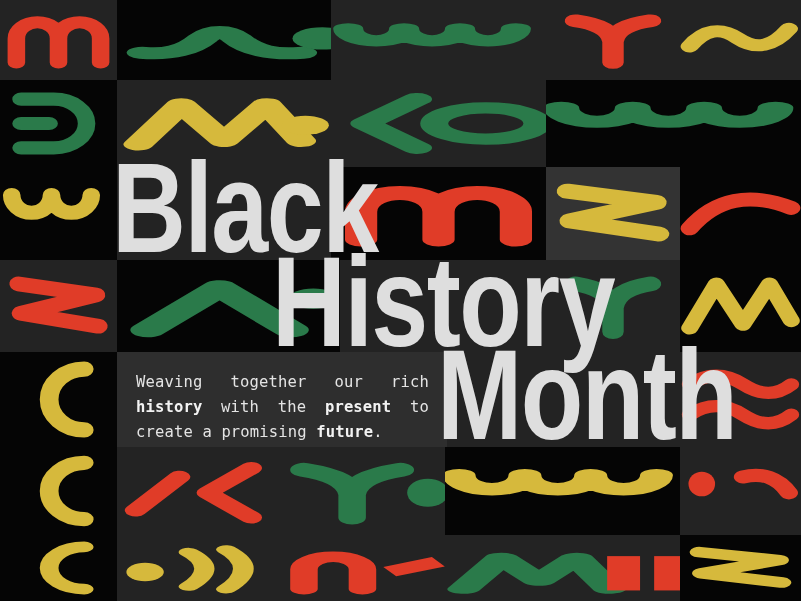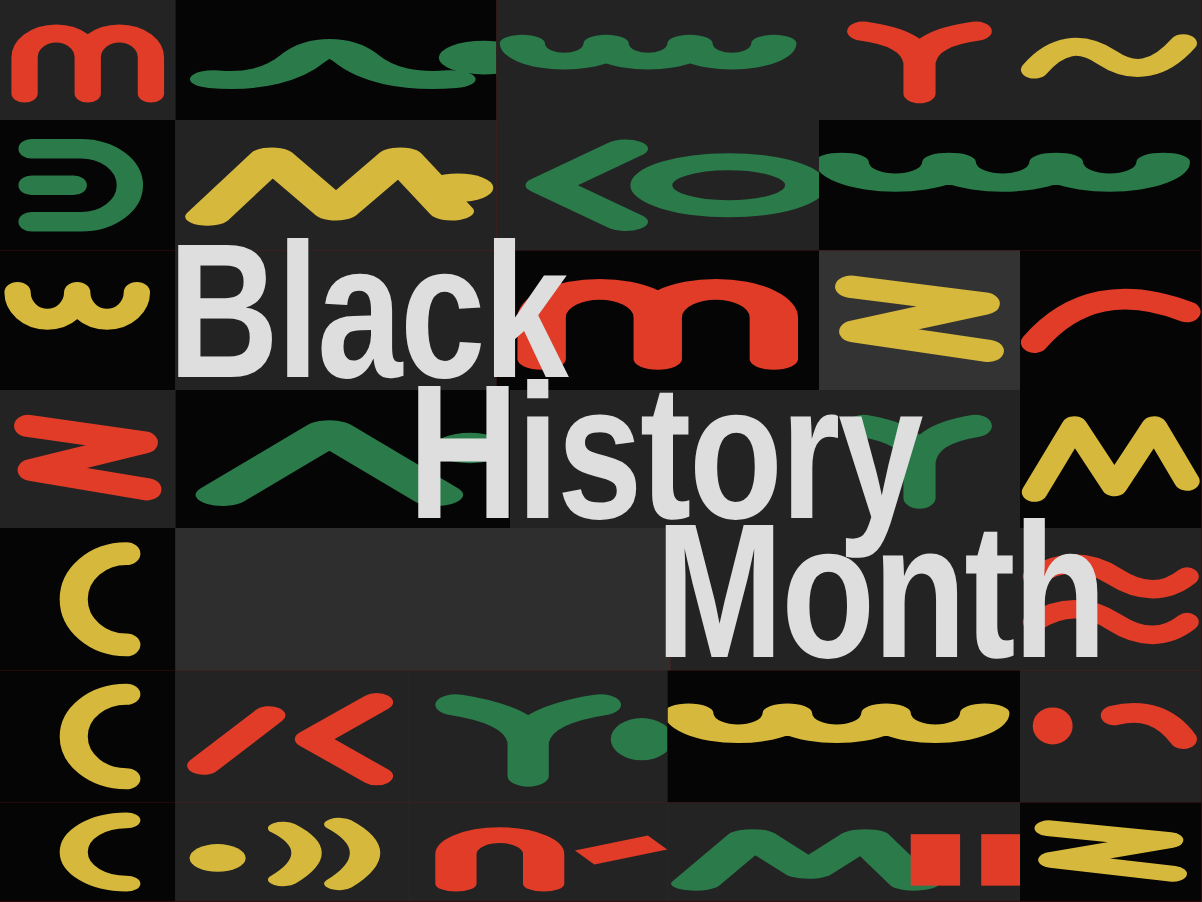--- a/index.html
+++ b/index.html
@@ -5,21 +5,21 @@
 <style>
   html,body{margin:0;padding:0;background:#050505;}
   body{
     font-family:"Liberation Sans",sans-serif;
     -webkit-font-smoothing:antialiased;
   }
   #poster{
     position:relative;
     width:801px;height:601px;
     overflow:hidden;
-    background:#7f1d1d;
+    background:#a21caf;
   }
 
   
   #mosaic{position:absolute;inset:0;}
   .cell{position:absolute;overflow:hidden;}
   .cell svg{display:block;width:100%;height:100%;}
 
   
   .word{
     position:absolute;
@@ -237,14 +237,17 @@
         <svg viewBox="0 0 100 100" preserveAspectRatio="none">
           <path d="M16 26 L82 38 L18 58 L84 72" stroke="#d6b93c" stroke-width="16" stroke-linecap="round" stroke-linejoin="round" fill="none"></path>
         </svg>
       </div>
     </div>
 
   <div class="word" id="word-black">Black</div>
   <div class="word" id="word-history">History</div>
   <div class="word" id="word-month">Month</div>
 
+  <div id="tagline">
+    <div id="tagline-text">Weaving together our rich <b>history</b> with the <b>present</b> to create a promising <b>future</b>.</div>
+  </div>
 
 </div>
 
 </body></html>

